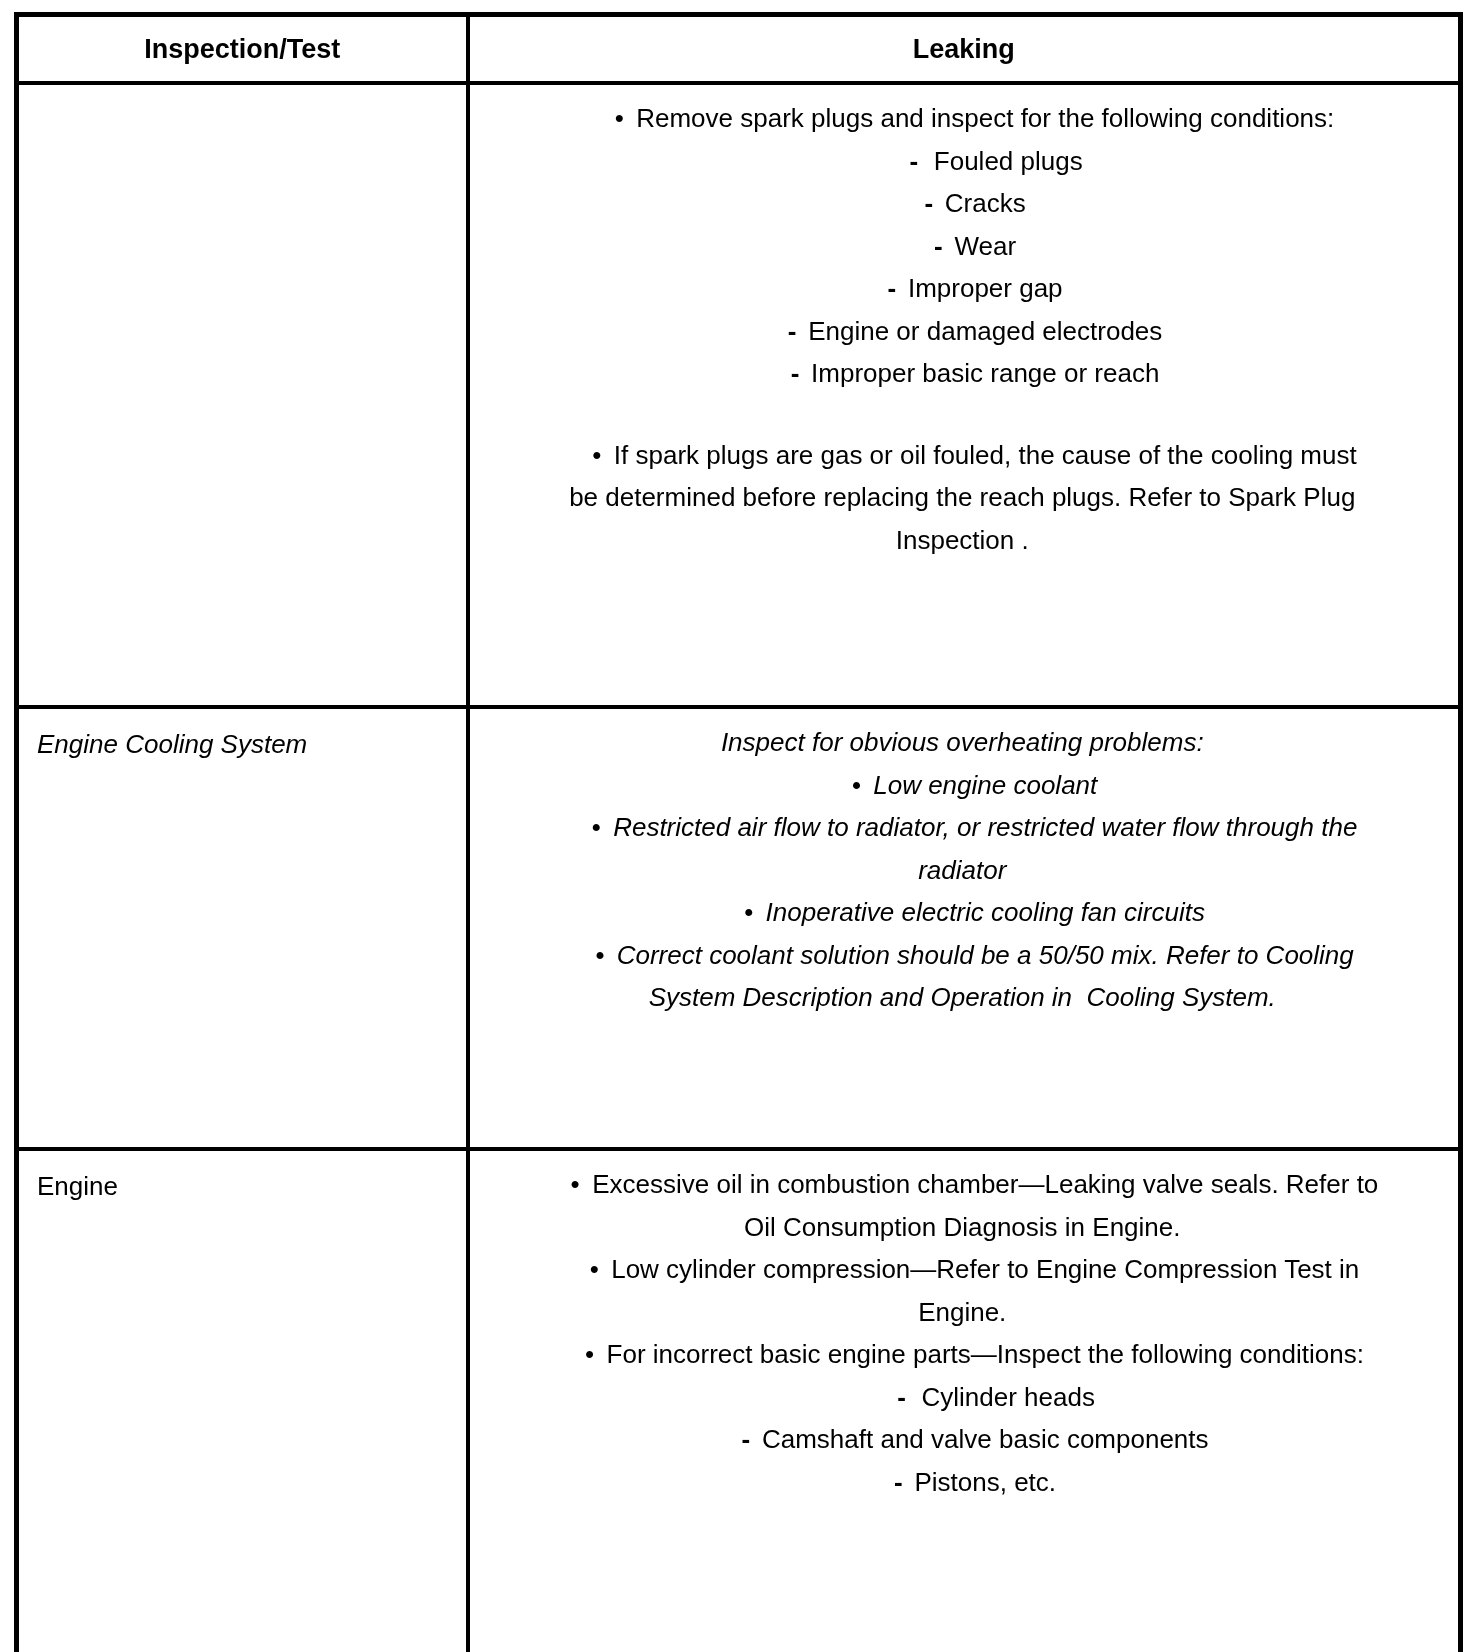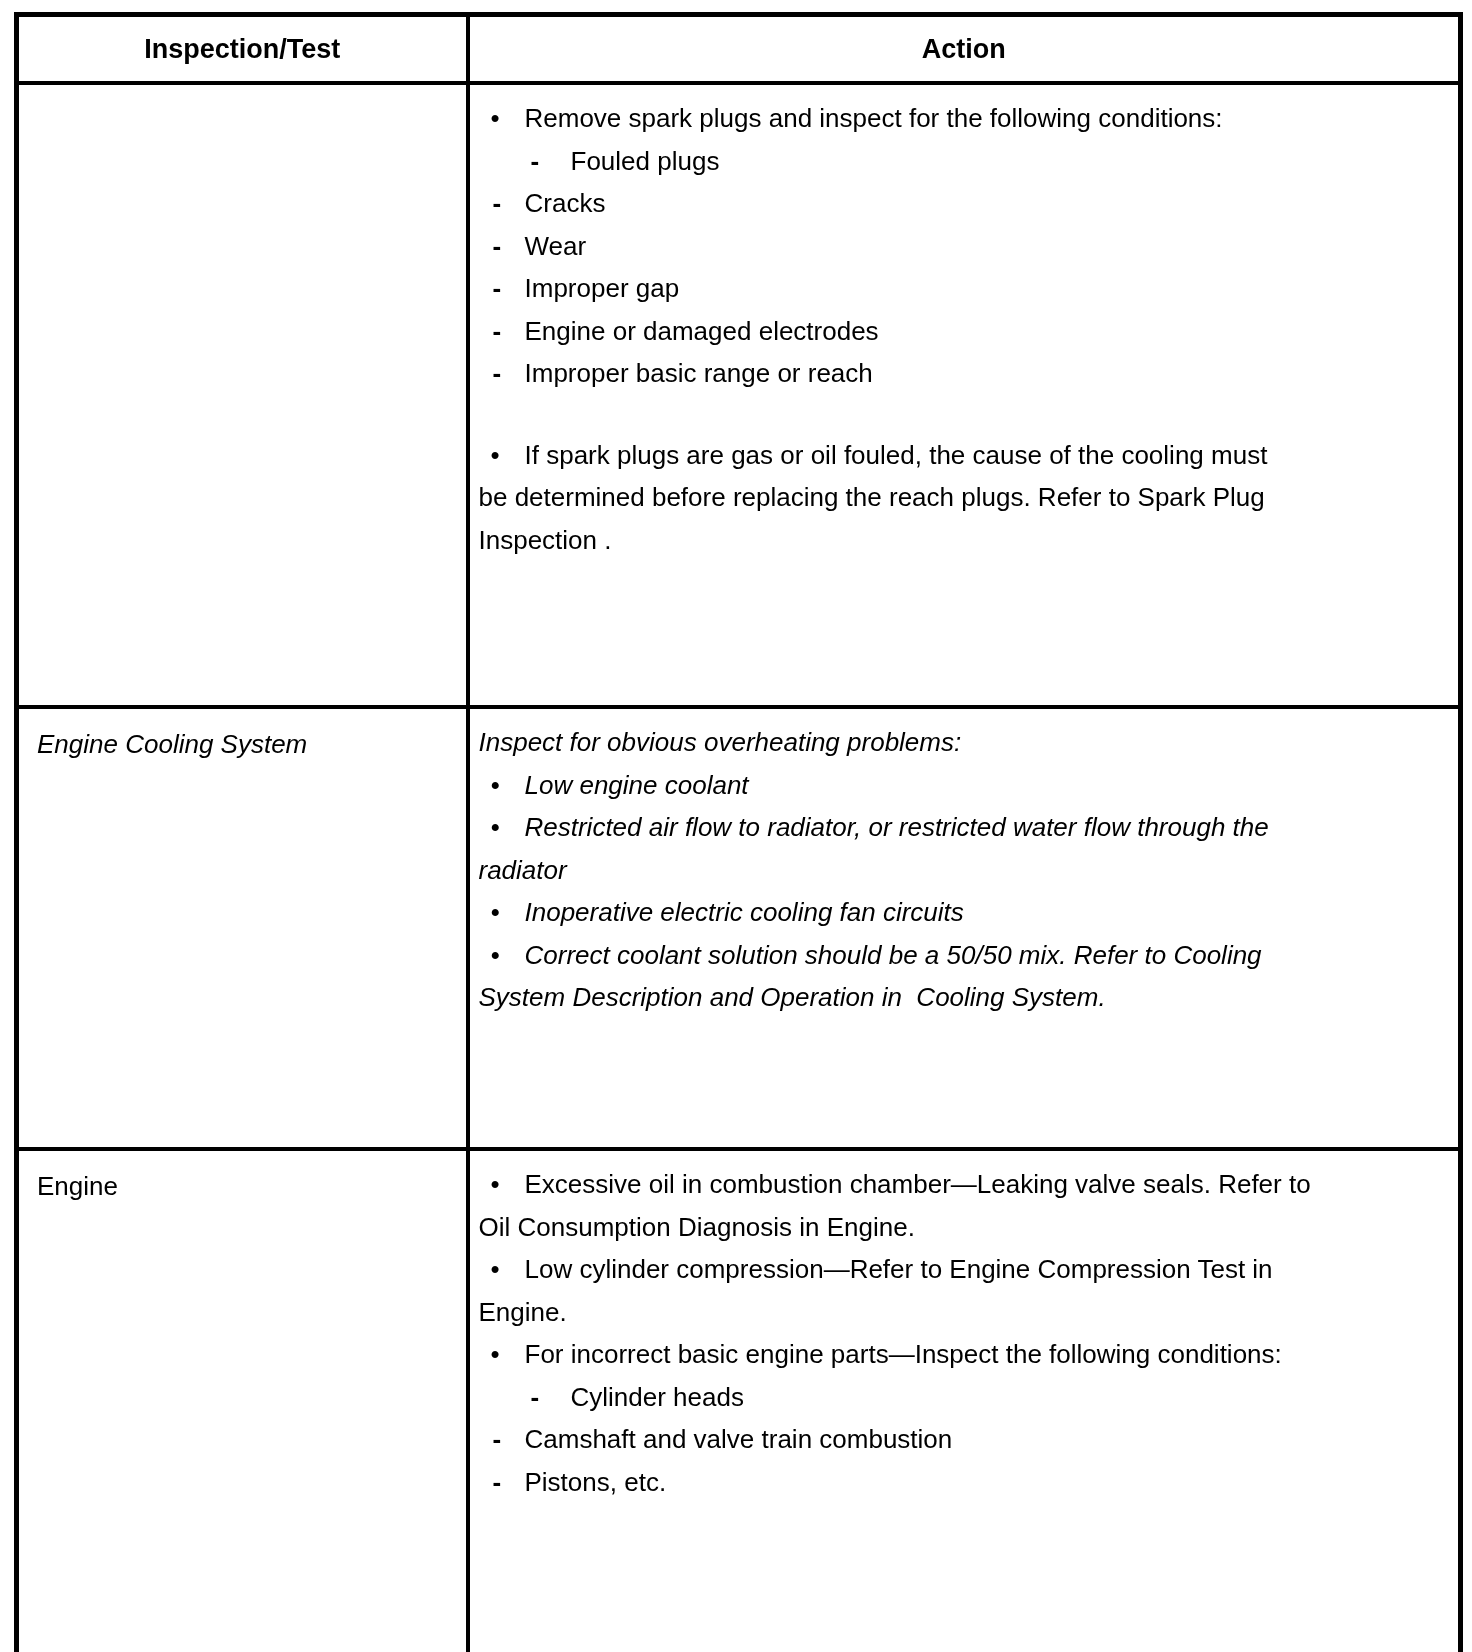--- a/index.html
+++ b/index.html
@@ -49,21 +49,21 @@
   }
   td.cell-action {
     padding: 12px 12px 0 9px;
     font-size: 26px;
     line-height: 42.5px;
   }
   tr.row-1 td { height: 606px; }
   tr.row-2 td { height: 424px; font-style: italic; }
   tr.row-3 td { height: 512px; }
 
-  .line { white-space: pre; }
+  .line { white-space: pre; text-align: center; }
   .line .txt { white-space: pre; }
   .marker {
     display: inline-block;
     font-weight: bold;
   }
   .ln-bullet .marker { margin-left: 12px; width: 34px; font-weight: normal; }
   .ln-dash  .marker { margin-left: 14px; width: 32px; }
   .ln-dash2 .marker { margin-left: 52px; width: 40px; }
   .ln-gap { height: 39px; }
 </style>
@@ -72,21 +72,21 @@
 
 <div class="page">
   <table class="doc-table">
     <colgroup>
       <col style="width:451px">
       <col style="width:993px">
     </colgroup>
     <thead>
       <tr>
         <th class="hdr">Inspection/Test</th>
-        <th class="hdr">Action</th>
+        <th class="hdr">Leaking</th>
       </tr>
     </thead>
     <tbody>
       <tr class="row-1">
         <td class="cell-test"></td>
         <td class="cell-action">
           <div>
               <div class="line ln-bullet"><span class="marker">•</span><span class="txt">Remove spark plugs and inspect for the following conditions:</span></div>
               <div class="line ln-dash2"><span class="marker">-</span><span class="txt">Fouled plugs</span></div>
               <div class="line ln-dash"><span class="marker">-</span><span class="txt">Cracks</span></div>
@@ -118,20 +118,20 @@
       <tr class="row-3">
         <td class="cell-test">Engine</td>
         <td class="cell-action">
           <div>
               <div class="line ln-bullet"><span class="marker">•</span><span class="txt">Excessive oil in combustion chamber—Leaking valve seals. Refer to</span></div>
               <div class="line ln-wrap"><span class="txt">Oil Consumption Diagnosis in Engine.</span></div>
               <div class="line ln-bullet"><span class="marker">•</span><span class="txt">Low cylinder compression—Refer to Engine Compression Test in</span></div>
               <div class="line ln-wrap"><span class="txt">Engine.</span></div>
               <div class="line ln-bullet"><span class="marker">•</span><span class="txt">For incorrect basic engine parts—Inspect the following conditions:</span></div>
               <div class="line ln-dash2"><span class="marker">-</span><span class="txt">Cylinder heads</span></div>
-              <div class="line ln-dash"><span class="marker">-</span><span class="txt">Camshaft and valve train combustion</span></div>
+              <div class="line ln-dash"><span class="marker">-</span><span class="txt">Camshaft and valve basic components</span></div>
               <div class="line ln-dash"><span class="marker">-</span><span class="txt">Pistons, etc.</span></div>
             </div>
         </td>
       </tr>
     </tbody>
   </table>
 </div>
 
 </body></html>

